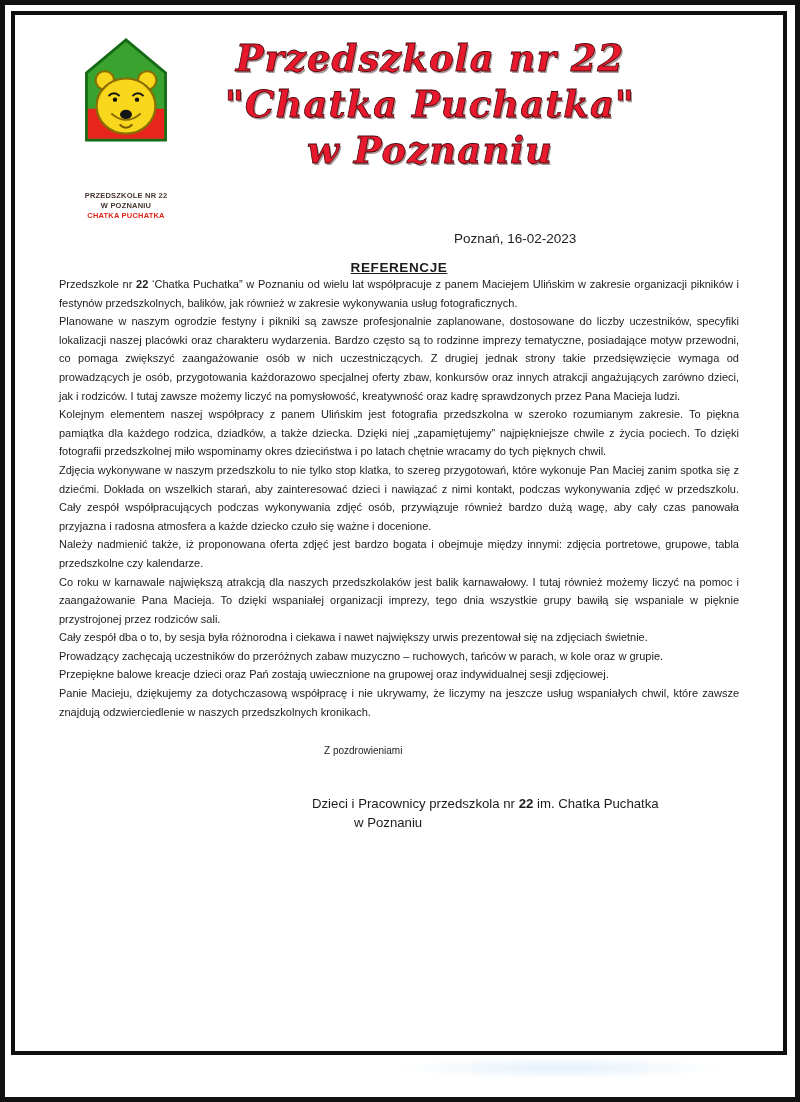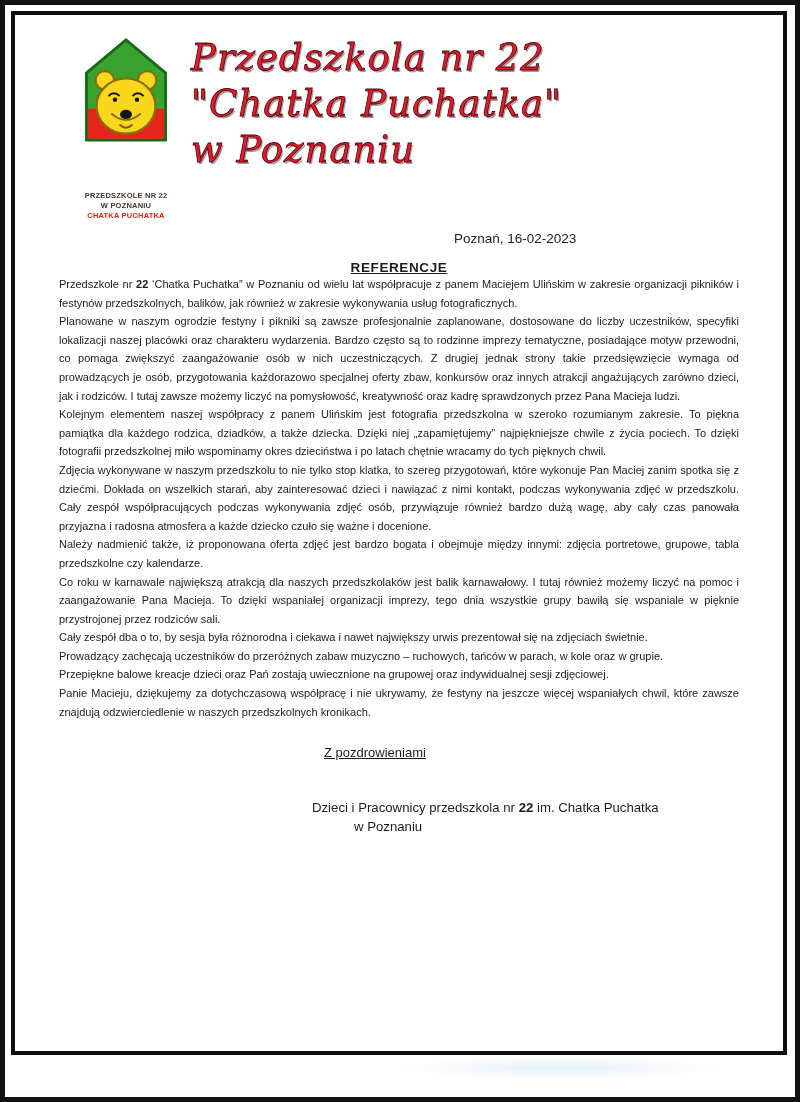--- a/index.html
+++ b/index.html
@@ -27,23 +27,23 @@
     padding:20px 44px 0 44px;
   }
   
   .header{display:flex;align-items:flex-start;}
   .logo-block{width:130px;flex:0 0 130px;text-align:center;margin-left:2px;}
   .logo-block svg{display:block;margin:2px auto 4px auto;}
   .logo-caption{font-size:7.5px;font-weight:700;line-height:10px;letter-spacing:.2px;margin-top:48px;}
   .logo-caption .dark{color:#463430;}
   .logo-caption .red{color:#e02418;}
   .title-block{
-    flex:1;text-align:left;padding-right:70px;
+    flex:1;text-align:center;padding-right:70px;
     font-family:"DejaVu Serif", serif;
-    font-style:italic;font-weight:400;
+    font-style:italic;font-weight:700;
     font-size:37px;line-height:46px;
     color:#e8192c;
     -webkit-text-stroke:0.8px #47070b;
     text-shadow:1.5px 1.5px 0 rgba(45,0,0,.4);
     letter-spacing:1px;
   }
   
   .date-line{margin:10px 0 0 395px;font-size:13.5px;}
   .ref-heading{
     margin-top:14px;text-align:center;
@@ -52,21 +52,21 @@
   }
   p.body-par{
     margin:0;text-align:justify;
     font-size:11px;line-height:18.6px;
   }
   .mt-p1{margin-top:17px;}
   .mt-p2{margin-top:13px;}
   .mt-block{margin-top:13px;}
   .mt-gap{margin-top:19px;}
   .b{font-weight:700;}
-  .closing-line{margin:24px 0 17px 265px;font-size:13px;text-decoration:underline;}
+  .closing-line{margin:24px 0 17px 265px;font-size:10px;}
   .signature{margin-top:38px;font-size:13.2px;line-height:19px;}
   .sig-1{margin-left:253px;}
   .sig-2{margin-left:295px;}
   
   .artifact{
     position:absolute;right:70px;bottom:18px;width:330px;height:22px;
     background:radial-gradient(ellipse at center, rgba(160,200,235,.28), rgba(160,200,235,0) 70%);
     pointer-events:none;
   }
 </style>
@@ -122,21 +122,21 @@
 
       <p class="body-par mt-block">Kolejnym elementem naszej współpracy z panem Ulińskim jest fotografia przedszkolna w szeroko rozumianym zakresie. To piękna pamiątka dla każdego rodzica, dziadków, a także dziecka. Dzięki niej „zapamiętujemy” najpiękniejsze chwile z życia pociech. To dzięki fotografii przedszkolnej miło wspominamy okres dzieciństwa i po latach chętnie wracamy do tych pięknych chwil.</p>
       <p class="body-par">Zdjęcia wykonywane w naszym przedszkolu to nie tylko stop klatka, to szereg przygotowań, które wykonuje Pan Maciej zanim spotka się z dziećmi. Dokłada on wszelkich starań, aby zainteresować dzieci i nawiązać z nimi kontakt, podczas wykonywania zdjęć w przedszkolu. Cały zespół współpracujących podczas wykonywania zdjęć osób, przywiązuje również bardzo dużą wagę, aby cały czas panowała przyjazna i radosna atmosfera a każde dziecko czuło się ważne i docenione.</p>
       <p class="body-par">Należy nadmienić także, iż proponowana oferta zdjęć jest bardzo bogata i obejmuje między innymi: zdjęcia portretowe, grupowe, tabla przedszkolne czy kalendarze.</p>
       <p class="body-par mt-gap">Co roku w karnawale największą atrakcją dla naszych przedszkolaków jest balik karnawałowy. I tutaj również możemy liczyć na pomoc i zaangażowanie Pana Macieja. To dzięki wspaniałej organizacji imprezy, tego dnia wszystkie grupy bawiłą się wspaniale w pięknie przystrojonej przez rodziców sali.</p>
 
       <p class="body-par">Cały zespół dba  o to, by sesja była różnorodna i ciekawa i nawet największy urwis prezentował się na zdjęciach świetnie.</p>
       <p class="body-par">Prowadzący zachęcają uczestników do przeróżnych zabaw muzyczno – ruchowych, tańców w parach, w kole oraz w grupie.</p>
       <p class="body-par">Przepiękne balowe kreacje dzieci oraz Pań zostają uwiecznione na grupowej oraz indywidualnej sesji zdjęciowej.</p>
 
-      <p class="body-par mt-gap">Panie Macieju, dziękujemy za dotychczasową współpracę  i nie ukrywamy, że festyny na jeszcze więcej wspaniałych chwil, które zawsze znajdują odzwierciedlenie w naszych przedszkolnych kronikach.</p>
+      <p class="body-par mt-gap">Panie Macieju, dziękujemy za dotychczasową współpracę  i nie ukrywamy, że liczymy na jeszcze usług wspaniałych chwil, które zawsze znajdują odzwierciedlenie w naszych przedszkolnych kronikach.</p>
 
       <div class="closing-line">Z pozdrowieniami</div>
 
       <div class="signature">
         <div class="sig-1"><span>Dzieci i Pracownicy przedszkola nr </span><span class="b">22</span><span> im. Chatka Puchatka</span></div>
         <div class="sig-2">w Poznaniu</div>
       </div>
 
     </div>
   </div>

